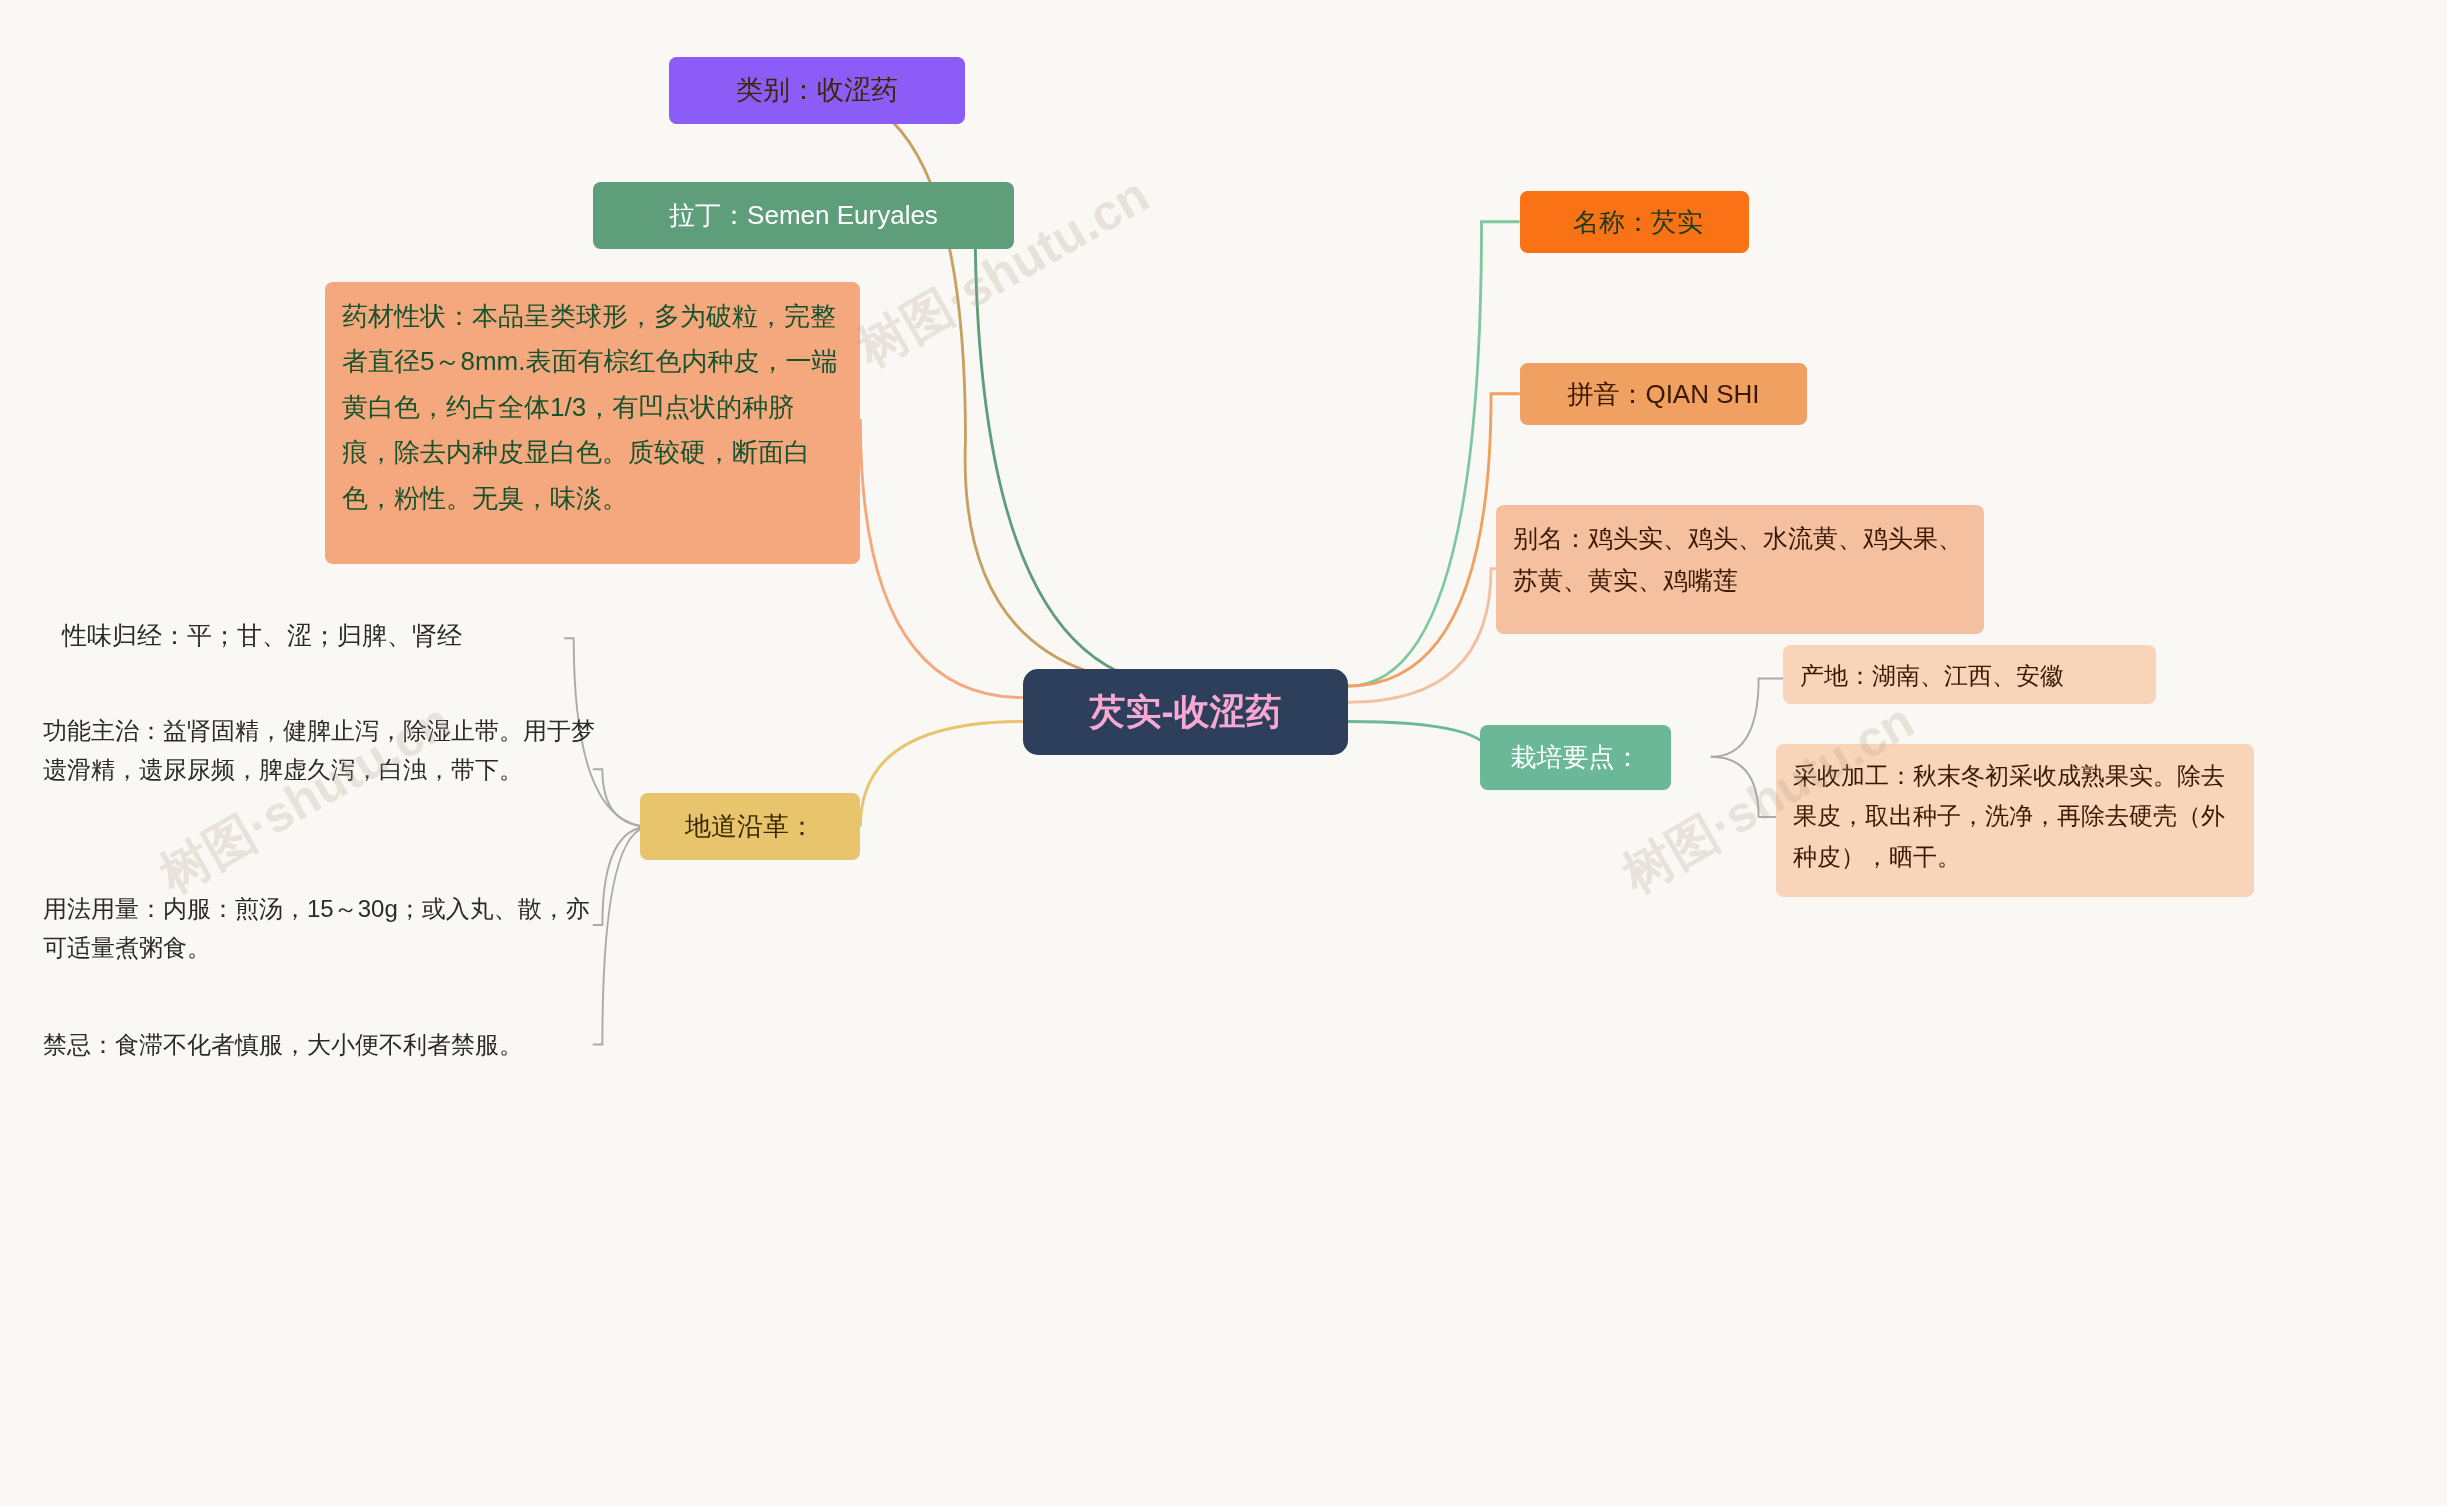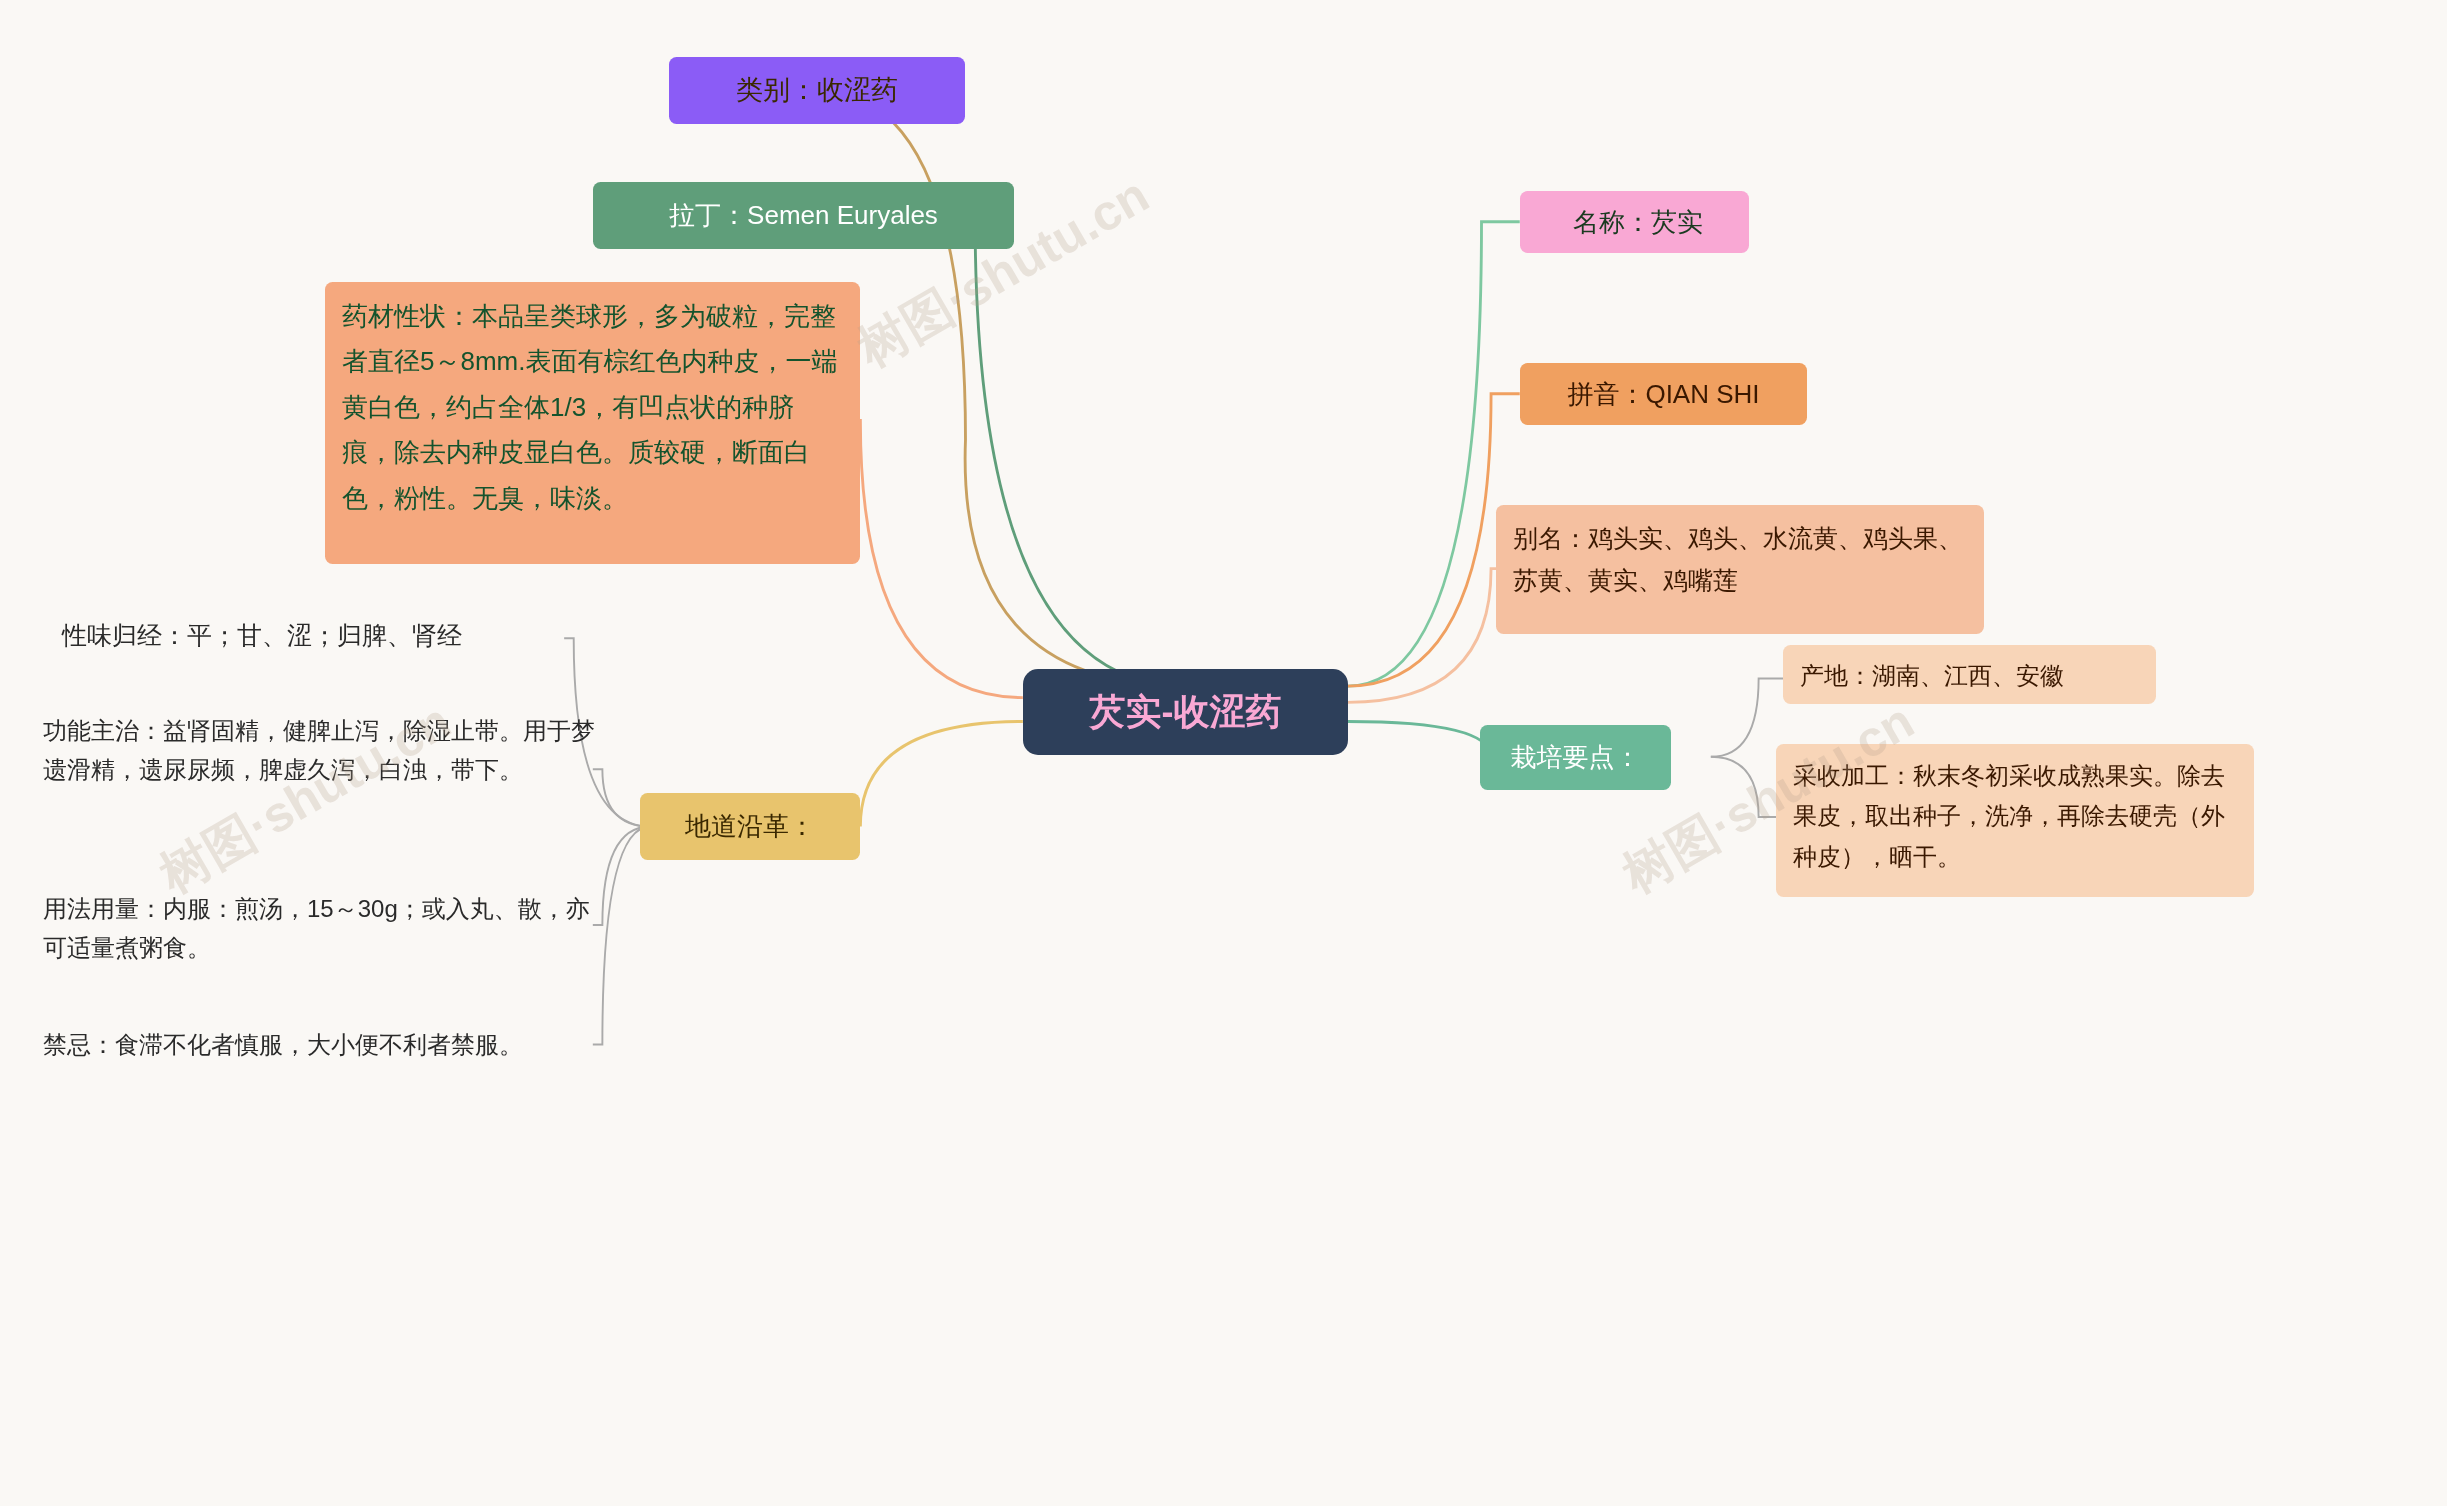--- a/index.html
+++ b/index.html
@@ -99,21 +99,21 @@
       font-size: 25px;
       text-align: left;
       justify-content: flex-start;
       align-items: flex-start;
       line-height: 1.6;
       padding: 7.6px 0;
     }
 
     
     .node-green-light {
-      background: #f9a8d4;
+      background: #f97316;
       color: #1a3a20;
       padding-left: 24px;
     }
 
     
     .node-orange {
       background: #f0a060;
       color: #3a1800;
       text-align: center;
     }

